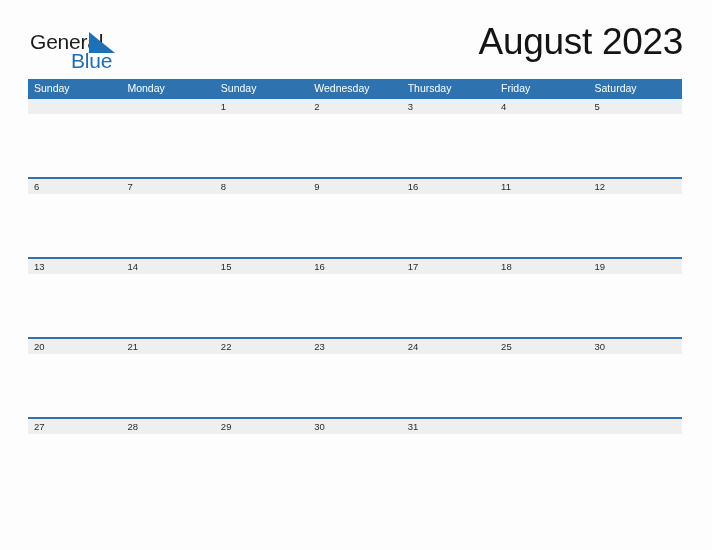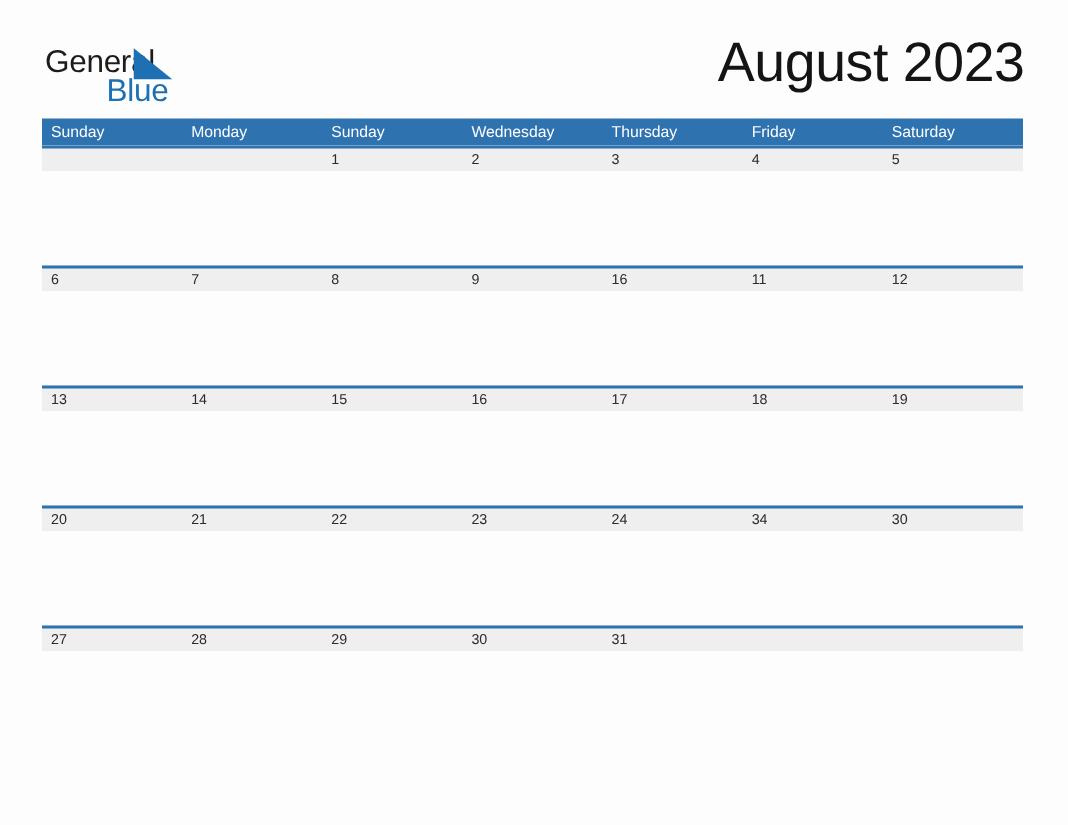--- a/index.html
+++ b/index.html
@@ -232,21 +232,21 @@
     </div>
   </div>
 
   <div class="week-row">
     <div class="date-band">
       <div class="date-cell">20</div>
       <div class="date-cell">21</div>
       <div class="date-cell">22</div>
       <div class="date-cell">23</div>
       <div class="date-cell">24</div>
-      <div class="date-cell">34</div>
+      <div class="date-cell">25</div>
       <div class="date-cell">30</div>
     </div>
     <div class="event-band">
       <div class="event-cell"></div>
       <div class="event-cell"></div>
       <div class="event-cell"></div>
       <div class="event-cell"></div>
       <div class="event-cell"></div>
       <div class="event-cell"></div>
       <div class="event-cell"></div>

